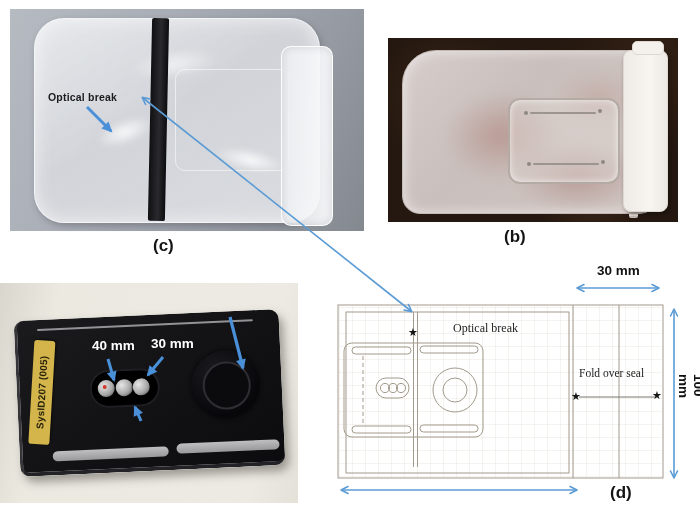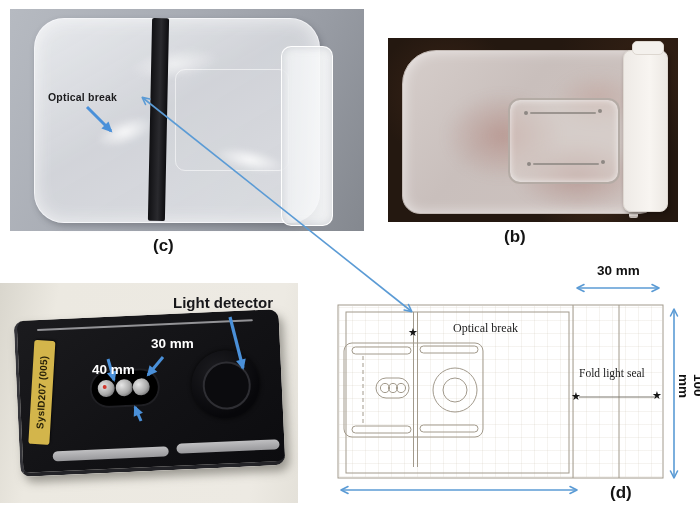--- a/index.html
+++ b/index.html
@@ -70,21 +70,21 @@
     box-shadow:0 0 3px rgba(0,0,0,.9);}
   .em1{left:6px;} .em2{left:24px;} .em3{left:41px;}
   .reddot{left:5px;top:5px;width:4px;height:4px;border-radius:50%;background:#d0392f;}
   .detector{left:172px;top:39px;width:68px;height:68px;border-radius:50%;
     background:radial-gradient(circle at 38% 32%,#1d1d21,#07070a 70%);box-shadow:0 0 4px rgba(0,0,0,.8);}
   .detector-ring{left:11px;top:11px;width:44px;height:44px;border-radius:50%;
     border:2px solid #2e2e33;background:#0b0b0e;}
   .slot{height:10px;border-radius:5px;background:linear-gradient(180deg,#cfcfd1,#a5a5a8);opacity:.92;}
   .slotA{left:30px;top:132px;width:116px;} .slotB{left:154px;top:130px;width:103px;}
   .lbl-detector{left:173px;top:294px;font-size:15px;font-weight:600;color:#17171a;z-index:6;}
-  .lbl-40{left:92px;top:338px;font-size:13.5px;font-weight:700;color:#ffffff;z-index:6;margin-top:24px;}
+  .lbl-40{left:92px;top:338px;font-size:13.5px;font-weight:700;color:#ffffff;z-index:6;}
   .lbl-30{left:151px;top:336px;font-size:13.5px;font-weight:700;color:#ffffff;z-index:6;}
   .lbl-emitters{left:72px;top:425px;font-size:15px;font-weight:600;color:#ffffff;z-index:6;}
 
   
   .d-grid{left:339px;top:306px;width:323px;height:171px;z-index:2;background:
     repeating-linear-gradient(0deg,rgba(185,173,150,.14) 0 1px,transparent 1px 13px),
     repeating-linear-gradient(90deg,rgba(185,173,150,.14) 0 1px,transparent 1px 13px);}
   .d-opt{left:453px;top:321px;font-size:12px;color:#222;font-family:"Liberation Serif",serif;z-index:6;}
   .d-fold{left:579px;top:367px;font-size:11.5px;color:#222;font-family:"Liberation Serif",serif;z-index:6;}
   .d-30{left:597px;top:263px;font-size:13.5px;font-weight:600;color:#111;z-index:6;}
@@ -147,21 +147,20 @@
         <div class="abs emitter em2"></div>
         <div class="abs emitter em3"></div>
       </div>
       <div class="abs detector">
         <div class="abs detector-ring"></div>
       </div>
       <div class="abs slot slotA"></div>
       <div class="abs slot slotB"></div>
     </div>
   </div>
-  <div class="abs lbl-detector">Light detector</div>
   <div class="abs lbl-40">40 mm</div>
   <div class="abs lbl-30">30 mm</div>
 
   <div class="abs d-grid"></div>
 
   <svg class="overlay" width="700" height="506" viewBox="0 0 700 506">
     <defs>
       <marker id="stick" markerWidth="10" markerHeight="10" refX="7.5" refY="5" orient="auto-start-reverse" markerUnits="userSpaceOnUse" viewBox="0 0 10 10">
         <path d="M1.5,1.5 L8.5,5 L1.5,8.5" fill="none" stroke="#5b9bd5" stroke-width="1.6" stroke-linecap="round" stroke-linejoin="round"></path>
       </marker>
@@ -202,21 +201,21 @@
     <g stroke="#4a90d9" fill="none">
       <line x1="87" y1="107" x2="111" y2="131" stroke-width="3" marker-end="url(#tri)"></line>
       <line x1="108" y1="359" x2="114" y2="380" stroke-width="3" marker-end="url(#tri)"></line>
       <line x1="163" y1="357" x2="148" y2="375" stroke-width="3" marker-end="url(#tri)"></line>
       <line x1="141" y1="421" x2="135" y2="407" stroke-width="3" marker-end="url(#tri)"></line>
       <line x1="230" y1="317" x2="243" y2="368" stroke-width="3.2" marker-end="url(#tri)"></line>
     </g>
   </svg>
 
   <div class="abs d-opt">Optical break</div>
-  <div class="abs d-fold">Fold light seal</div>
+  <div class="abs d-fold">Fold over seal</div>
   <div class="abs d-30">30 mm</div>
   <div class="abs d-100">100 mm</div>
   <div class="abs star st-top">★</div>
   <div class="abs star st-left">★</div>
   <div class="abs star st-right">★</div>
   <div class="abs cap cap-d">(d)</div>
 
 </div>
 
 </body></html>

